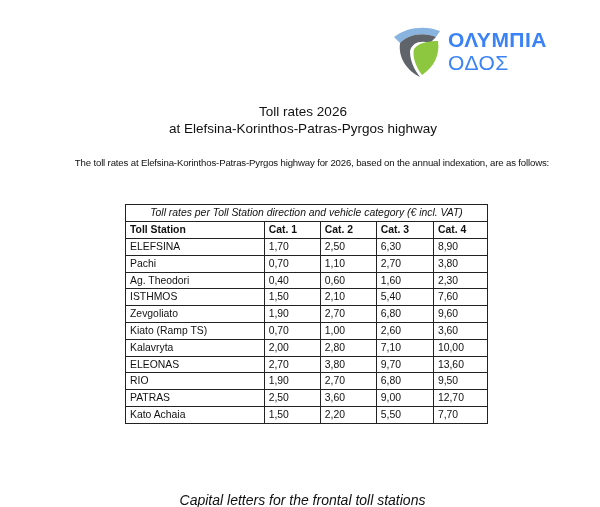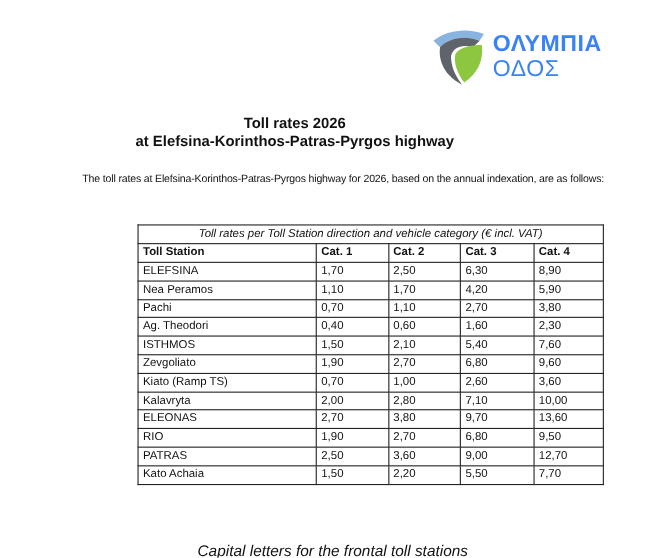--- a/index.html
+++ b/index.html
@@ -44,42 +44,43 @@
     font-size: 21px;
     font-weight: normal;
     display: block;
     margin-top: 2px;
   }
   .title {
     position: absolute;
     left: 0;
     width: 536px;
     text-align: center;
-    font-weight: bold;
+    font-weight: normal;
     font-size: 13.5px;
     line-height: 18px;
+    padding-left: 35px;
   }
   .title.l1 { top: 103px; }
   .title.l2 { top: 120px; }
   .intro {
     position: absolute;
     top: 157px;
     left: 0;
     width: 600px;
     text-align: center;
     font-size: 9.6px;
     letter-spacing: -0.15px;
     color: #111;
     padding-left: 12px;
   }
   table.rates {
     position: absolute;
     left: 125px;
     top: 204px;
-    width: 424px;
+    width: 363px;
     border-collapse: collapse;
     font-size: 10.4px;
     color: #111;
     padding-left: 32px;
   }
   table.rates td, table.rates th {
     border: 1px solid #222;
     padding: 0 4px;
     height: 15.8px;
     line-height: 15.8px;
@@ -157,27 +158,20 @@
       <th>Cat. 4</th>
     </tr>
   <tr>
         <td>ELEFSINA</td>
         <td>1,70</td>
         <td>2,50</td>
         <td>6,30</td>
         <td>8,90</td>
       </tr>
       <tr>
-        <td>Nea Peramos</td>
-        <td>1,10</td>
-        <td>1,70</td>
-        <td>4,20</td>
-        <td>5,90</td>
-      </tr>
-      <tr>
         <td>Pachi</td>
         <td>0,70</td>
         <td>1,10</td>
         <td>2,70</td>
         <td>3,80</td>
       </tr>
       <tr>
         <td>Ag. Theodori</td>
         <td>0,40</td>
         <td>0,60</td>

